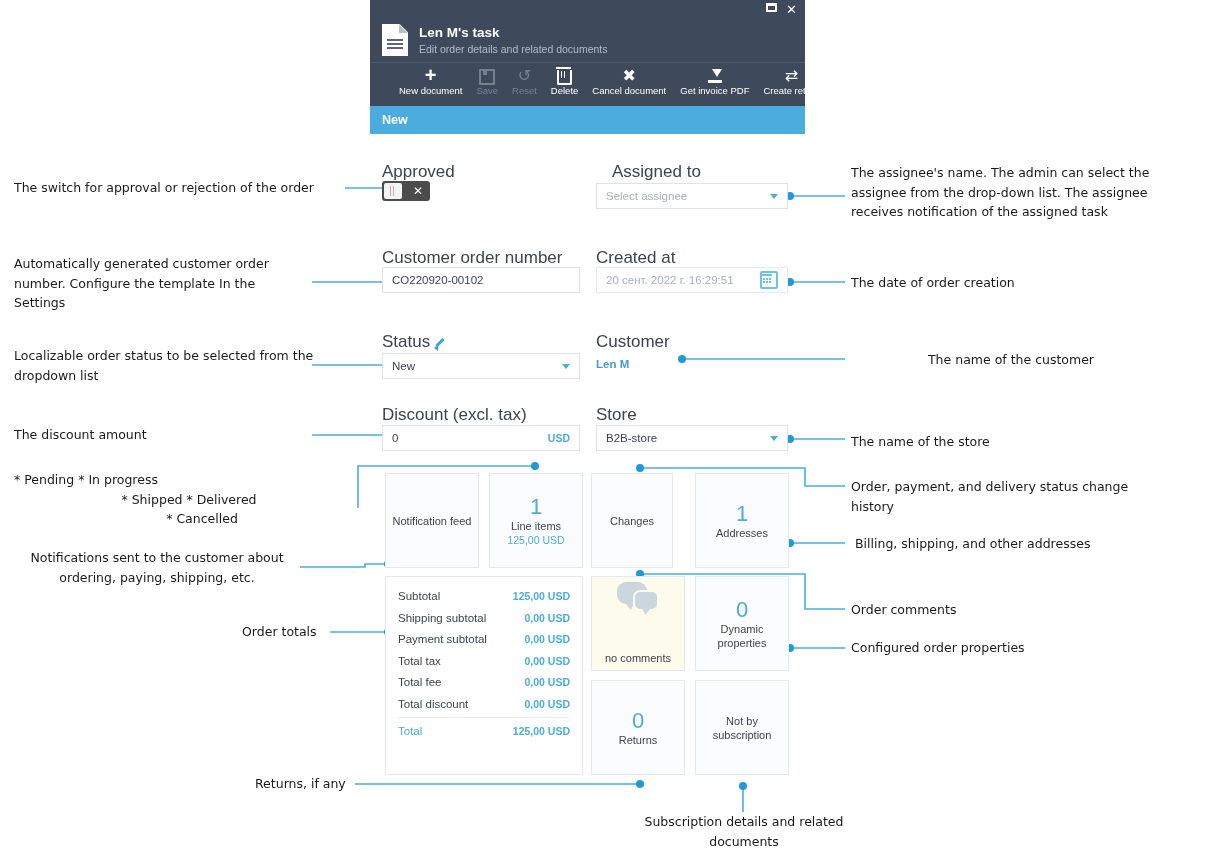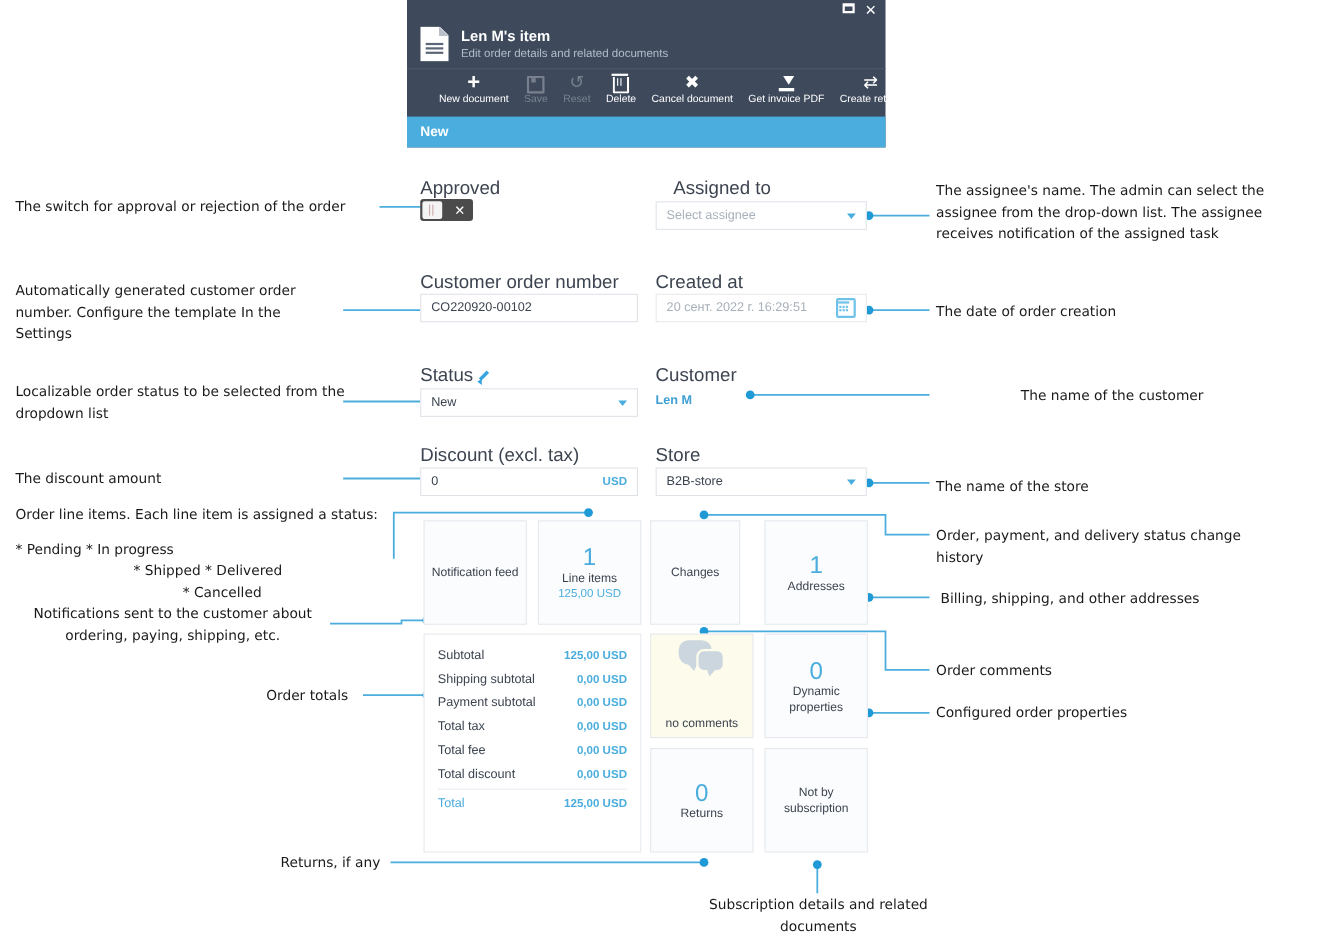--- a/index.html
+++ b/index.html
@@ -152,21 +152,21 @@
 
   <div id="app-head">
     <div id="doc-icon">
       <span class="page"></span>
         <span class="fold"></span>
       <span class="ln l1"></span>
         <span class="ln l2"></span>
         <span class="ln l3"></span>
     </div>
     <div>
-      <div id="app-title">Len M's item</div>
+      <div id="app-title">Len M's task</div>
       <div id="app-sub">Edit order details and related documents</div>
     </div>
   </div>
 
   <div id="toolbar">
     <div id="tb-new" class="tb-item">
       <span class="tb-ico ico-plus">+</span>
       <span class="tb-lbl">New document</span>
     </div>
     <div class="tb-item disabled">
@@ -332,21 +332,20 @@
 
 <div class="anno" style="left:14px;top:178px;width:330px;">The switch for approval or rejection of the order</div>
 
 <div class="anno" style="left:14px;top:254px;width:295px;">Automatically generated customer order number. Configure the template In the Settings</div>
 
 <div class="anno" style="left:14px;top:346px;width:300px;">Localizable order status to be selected from the dropdown list</div>
 
 <div class="anno" style="left:14px;top:425px;width:300px;">The discount amount</div>
 
 <div class="anno" style="left:14px;top:458px;width:350px;">
-  <div>Order line items. Each line item is assigned a status:</div>
   <div style="text-align:left;margin-top:12px;">* Pending    * In progress</div>
   <div style="text-align:center;">* Shipped    * Delivered</div>
   <div style="text-align:center;padding-left:26px;">* Cancelled</div>
 </div>
 
 <div class="anno c" style="left:14px;top:548px;width:286px;">Notifications sent to the customer about ordering, paying, shipping, etc.</div>
 
 <div class="anno" style="left:242px;top:622px;width:90px;">Order totals</div>
 
 <div class="anno" style="left:255px;top:774px;width:100px;">Returns, if any</div>

